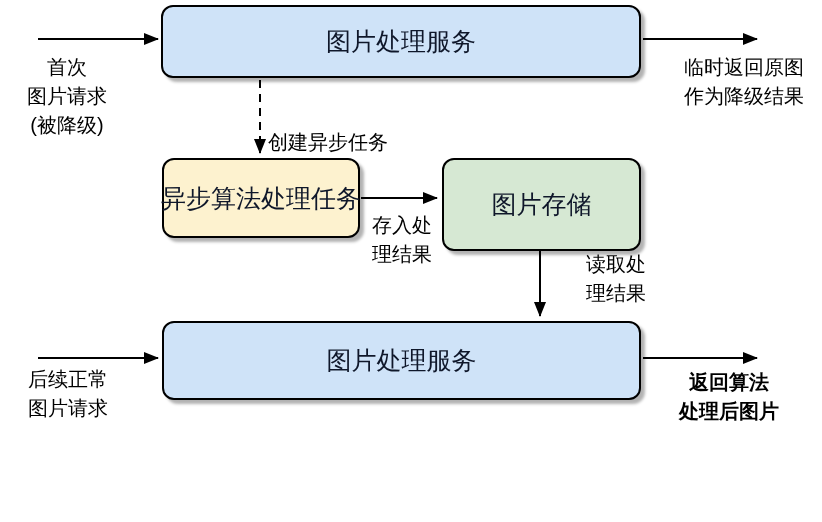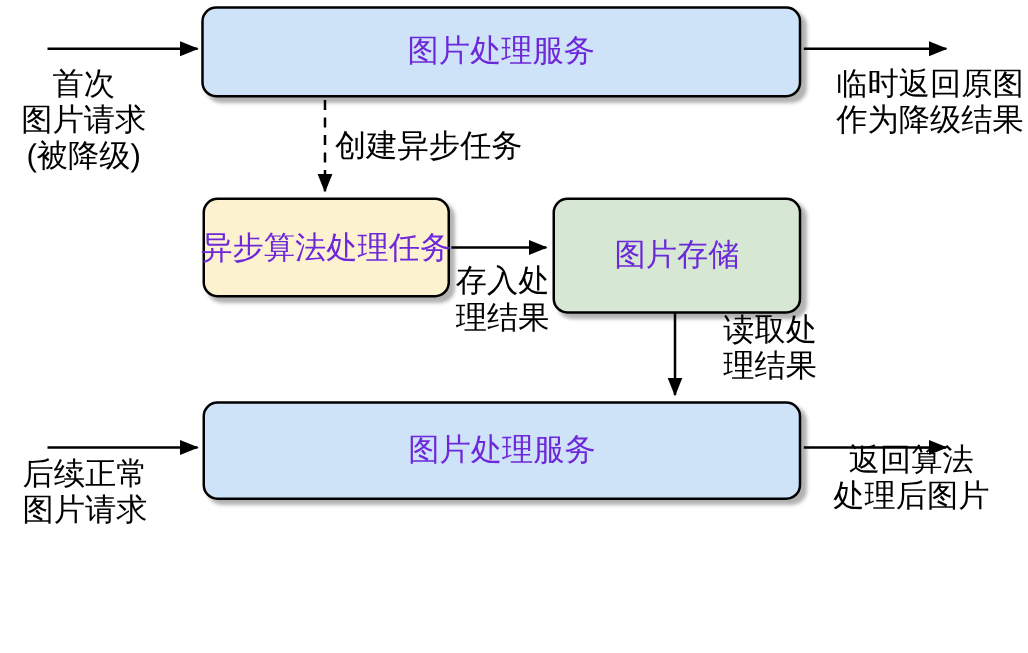--- a/index.html
+++ b/index.html
@@ -35,33 +35,34 @@
     border: 2px solid #000000;
     border-radius: 12px;
     box-shadow: 4px 4px 3px rgba(0,0,0,0.30);
     display: flex;
     align-items: center;
     justify-content: center;
   }
   .node-label {
     font-size: 25px;
     line-height: 29px;
-    color: #6d28d9;
+    color: #0f172a;
     white-space: nowrap;
   }
   .edge-label {
     position: absolute;
-    font-size: 25px;
+    font-size: 20px;
     line-height: 29px;
     color: #000000;
     text-align: center;
     white-space: pre-line;
   }
   .edge-label.align-left {
     text-align: left;
+    margin-top: 25px;
   }
   .caption {
     position: absolute;
     font-size: 25px;
     line-height: 29px;
     color: #000000;
     white-space: nowrap;
   }
 </style>
 </head>
@@ -111,17 +112,17 @@
 
   <div class="edge-label" style="left:362px; top:211px; width:80px;">存入处
 理结果</div>
 
   <div class="edge-label" style="left:576px; top:251px; width:80px;font-family:Liberation Mono, monospace;">读取处
 理结果</div>
 
   <div class="edge-label" style="left:8px; top:365px; width:120px;">后续正常
 图片请求</div>
 
-  <div class="edge-label" style="left:654px; top:354px; width:150px;">返回算法
+  <div class="edge-label" style="left:654px; top:368px; width:150px;font-weight:bold;">返回算法
 处理后图片</div>
 
 
 </div>
 
 </body></html>

